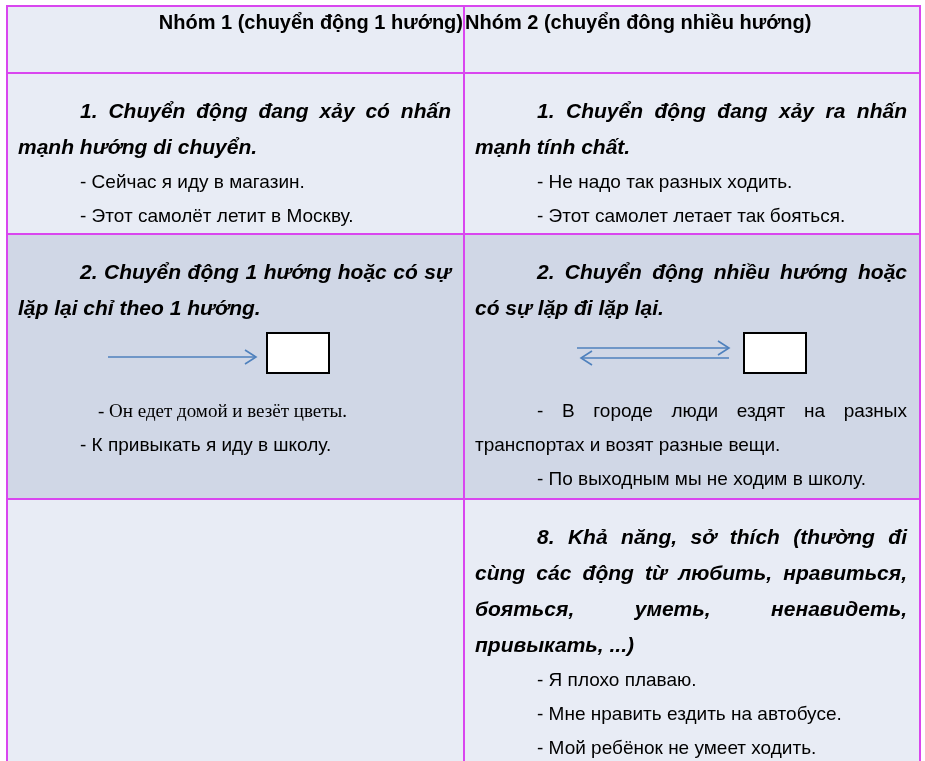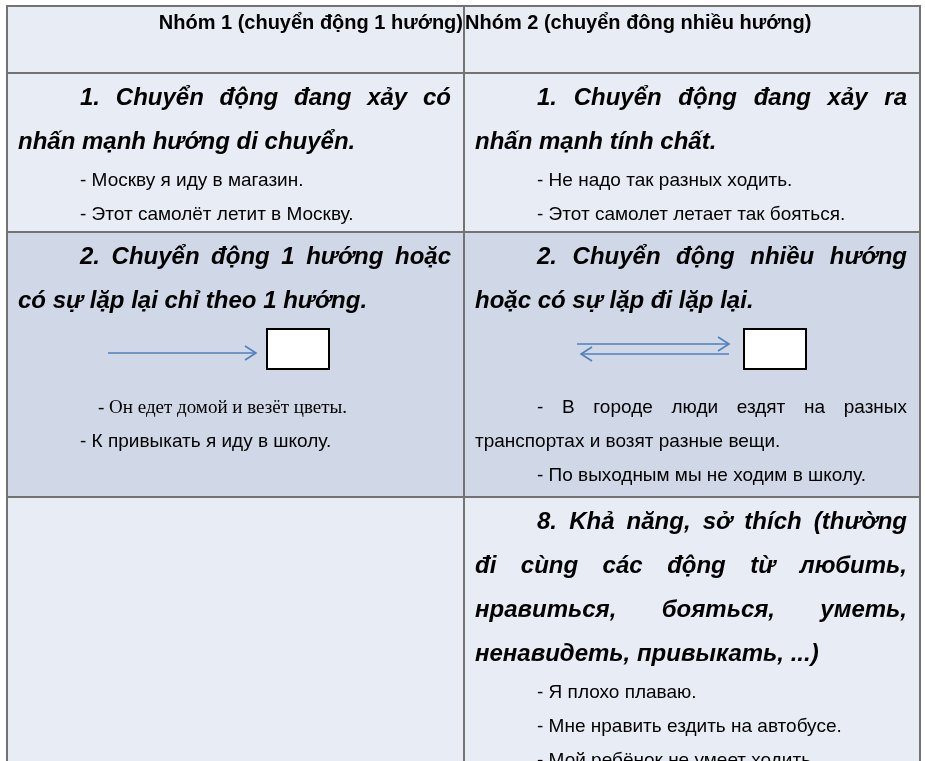--- a/index.html
+++ b/index.html
@@ -3,21 +3,21 @@
 <meta charset="utf-8">
 <style>
   html, body { margin: 0; padding: 0; background: #ffffff; }
   body { width: 925px; height: 761px; position: relative; overflow: hidden; }
   .tbl {
     position: absolute; left: 6px; top: 5px;
     width: 913px; height: 750px;
     border-collapse: collapse; table-layout: fixed;
   }
   .tbl td {
-    border: 2px solid #737373;
+    border: 2px solid #d946ef;
     vertical-align: top;
     padding: 0;
     color: #000;
   }
   .light { background: #e8ecf5; }
   .dark { background: #d0d7e6; }
   .hdr {
     font-family: "Liberation Sans", sans-serif;
     font-weight: bold; font-size: 20px;
     line-height: 30px; text-align: left;
@@ -26,23 +26,23 @@
   .hdr1 { padding-right: 0; text-align: right; padding-right: 14px; }
   .title {
     font-family: "Liberation Sans", sans-serif;
     font-weight: bold; font-size: 31px;
     text-align: center; line-height: 44px;
     padding-top: 2px;
   }
   .head {
     font-family: "Liberation Sans", sans-serif;
     font-weight: bold; font-style: italic;
-    font-size: 24px; line-height: 44px;
+    font-size: 21px; line-height: 36px;
     text-align: justify; text-indent: 62px;
-    padding: 1px 12px 0 10px;
+    padding: 19px 12px 0 10px;
   }
   .ex {
     font-family: "Liberation Sans", sans-serif;
     font-size: 19px; line-height: 34px;
     padding: 0 12px 0 10px;
   }
   .ind { padding-left: 72px; }
   .ind2 { padding-left: 90px; font-family: Liberation Serif, serif; }
   .just { text-align: justify; text-indent: 62px; }
   .diagram { position: relative; height: 64px; }
@@ -60,21 +60,21 @@
       <col style="width:456px">
     </colgroup>
   <tbody>
       <tr style="height:67px">
     <td class="light hdr hdr1">Nhóm 1 (chuyển động 1 hướng)</td>
     <td class="light hdr">Nhóm 2 (chuyển đông nhiều hướng)</td>
   </tr>
   <tr style="height:135px">
     <td class="light">
       <div class="head">1. Chuyển động đang xảy có nhấn mạnh hướng di chuyển.</div>
-      <div class="ex ind">- Москву я иду в магазин.</div>
+      <div class="ex ind">- Сейчас я иду в магазин.</div>
       <div class="ex ind">- Этот самолёт летит в Москву.</div>
     </td>
     <td class="light">
       <div class="head">1. Chuyển động đang xảy ra nhấn mạnh tính chất.</div>
       <div class="ex ind">- Не надо так разных ходить.</div>
       <div class="ex ind">- Этот самолет летает так бояться.</div>
     </td>
   </tr>
   <tr style="height:265px">
     <td class="dark">

